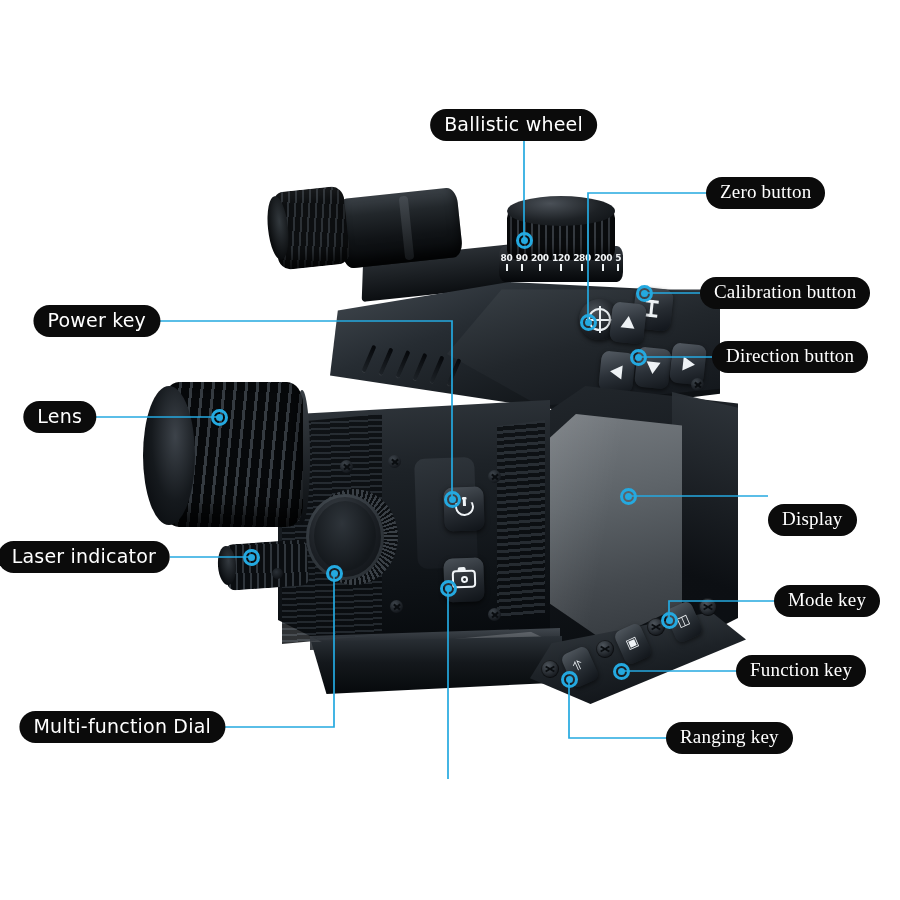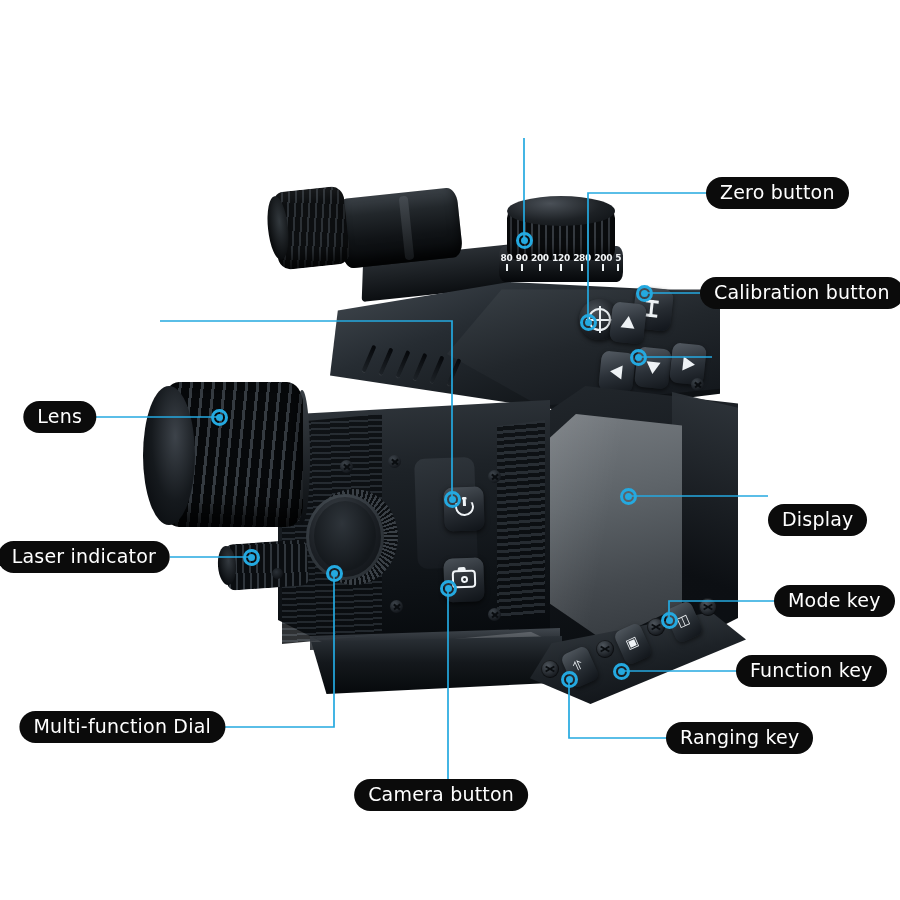--- a/index.html
+++ b/index.html
@@ -18,21 +18,21 @@
     background:#0b0b0b;
     color:#ffffff;
     border-radius:999px;
     padding:4px 14px 6px 14px;
     font-size:19px;
     line-height:22px;
     white-space:nowrap;
     letter-spacing:.2px;
     z-index:60;
   }
-  .label.r{transform:translate(0,-50%);}
+  .label.r{transform:translate(0,-50%);font-family:Liberation Serif, serif;}
   .label.l{transform:translate(-100%,-50%);}
 
   
   .leaders{position:absolute;inset:0;z-index:50;pointer-events:none;}
 
   
   .dot{
     position:absolute;width:17px;height:17px;margin:-8.5px 0 0 -8.5px;
     border-radius:50%;
     border:3px solid #24a9e0;
@@ -521,36 +521,38 @@
   <div class="dot" style="left:452px;top:499px"></div>
   <div class="dot" style="left:219px;top:417px"></div>
   <div class="dot" style="left:251px;top:557px"></div>
   <div class="dot" style="left:628px;top:496px"></div>
   <div class="dot" style="left:669px;top:620px"></div>
   <div class="dot" style="left:621px;top:671px"></div>
   <div class="dot" style="left:569px;top:679px"></div>
   <div class="dot" style="left:334px;top:573px"></div>
   <div class="dot" style="left:448px;top:588px"></div>
 
+  <div class="label l" style="left:597px;top:125px">Ballistic wheel</div>
 
   <div class="label r" style="left:706px;top:193px">Zero button</div>
 
   <div class="label r" style="left:700px;top:293px">Calibration button</div>
 
-
+  <div class="label r" style="left:712px;top:357px">Direction button</div>
+
+  <div class="label l" style="left:160px;top:321px">Power key</div>
 
   <div class="label l" style="left:96px;top:417px">Lens</div>
 
   <div class="label l" style="left:170px;top:557px">Laser indicator</div>
 
   <div class="label r" style="left:768px;top:520px">Display</div>
 
   <div class="label r" style="left:736px;top:671px">Function key</div>
 
   <div class="label r" style="left:774px;top:601px">Mode key</div>
 
   <div class="label r" style="left:666px;top:738px">Ranging key</div>
 
   <div class="label l" style="left:225px;top:727px">Multi-function Dial</div>
 
-  <div class="label l" style="left:528px;top:795px">Camera button</div>
 
 </div>
 
 </body></html>

